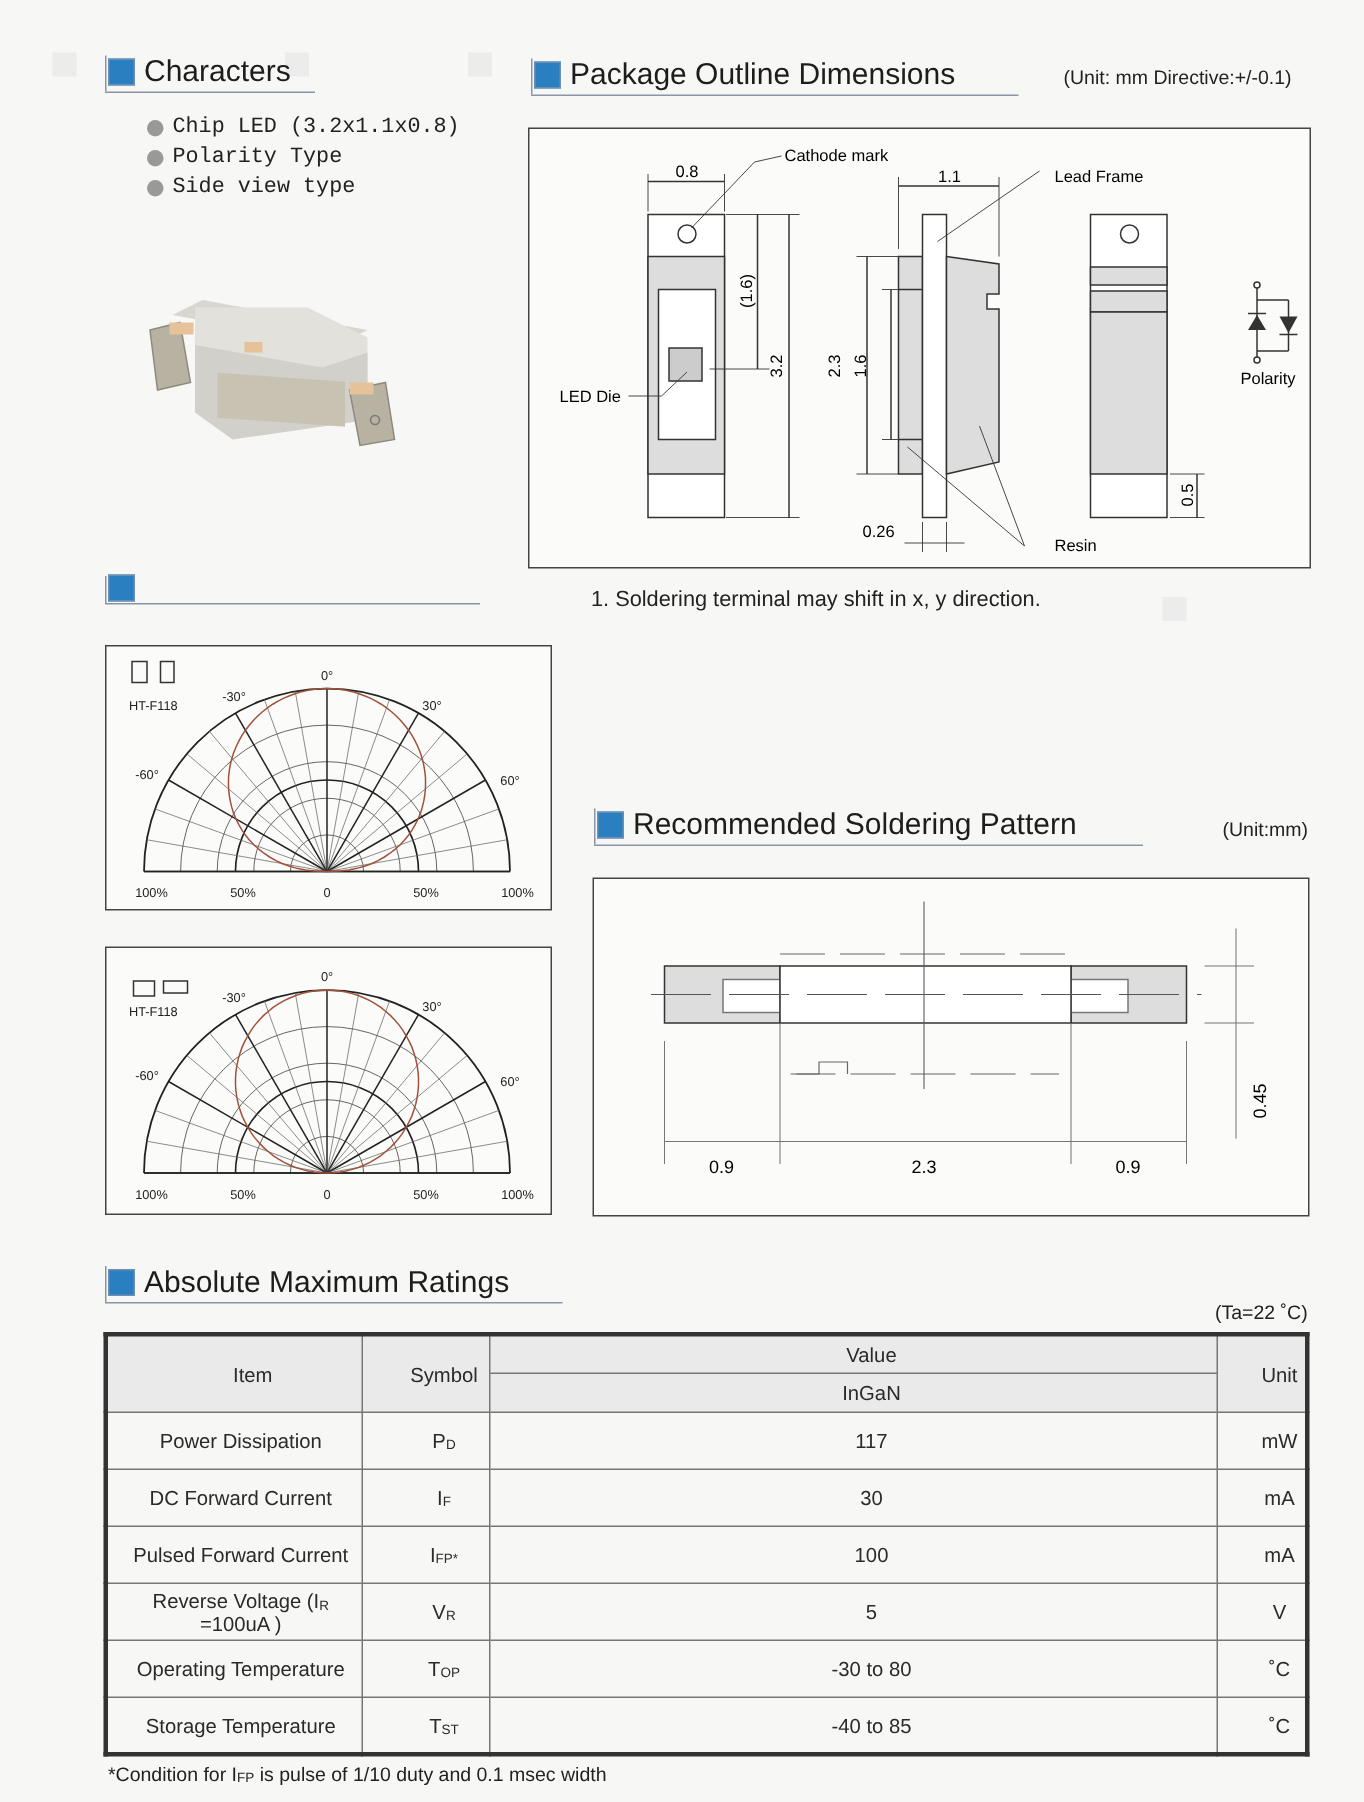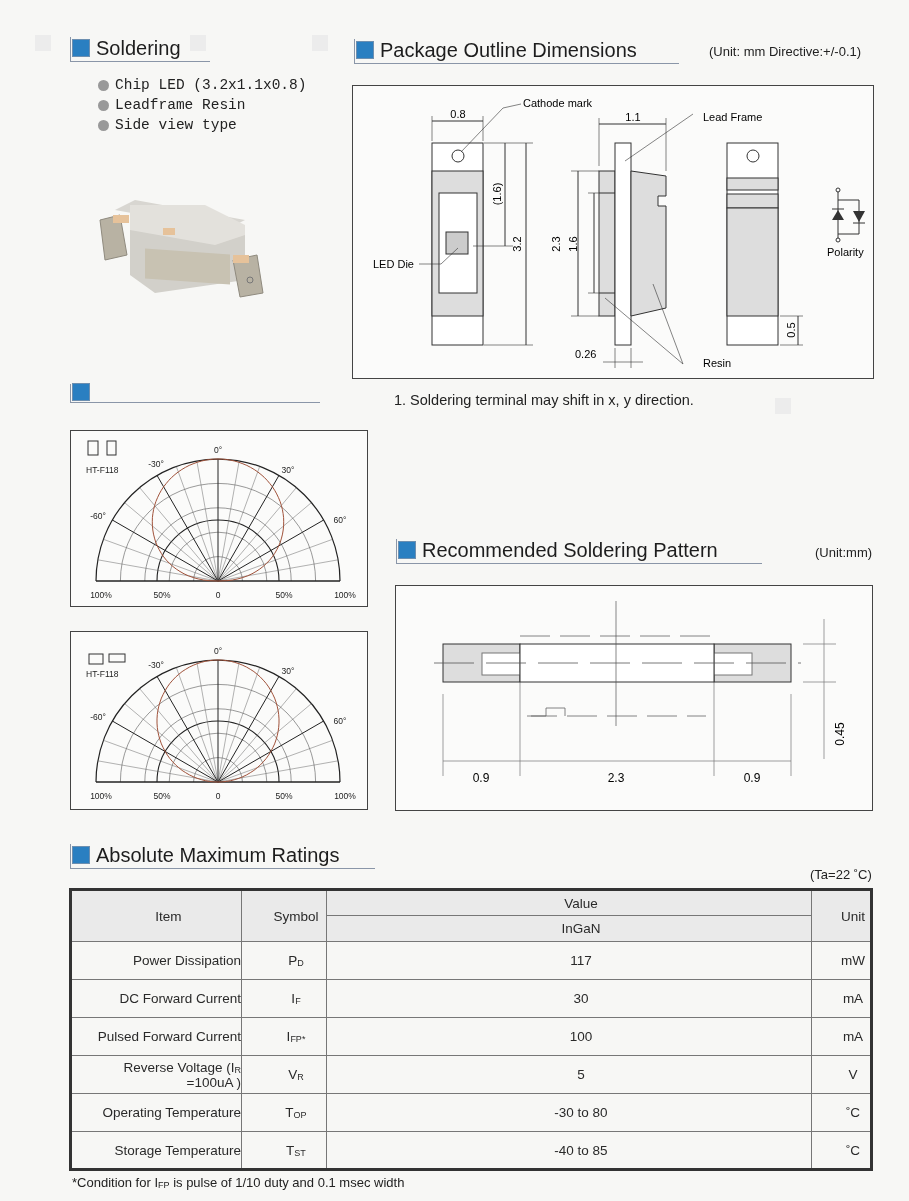--- a/index.html
+++ b/index.html
@@ -29,45 +29,45 @@
   svg text { font-family: "Liberation Sans", sans-serif; }
   table.ratings {
     position: absolute; left: 69px; top: 888px; width: 804px;
     border-collapse: collapse; font-size: 13.5px; color: #2a2a2a;
     border: 3px solid #333;
   }
   table.ratings td, table.ratings th {
     border: 1px solid #777; text-align: center; font-weight: normal; height: 38px; padding-left: 24px;
   }
   table.ratings th { background: #eaeaea; height: 26px; }
-  table.ratings td.item { text-align: right; padding-left: 8px; }
+  table.ratings td.item { text-align: center; padding-left: 8px; }
   .sub { font-size: 9px; vertical-align: -1px; }
   .footnote { position: absolute; left: 72px; top: 1175px; font-size: 13px; }
   .faint-sq { position: absolute; width: 16px; height: 16px; background: #ececec; }
 </style>
 </head>
 <body>
 
 <div class="faint-sq" style="left:35px;top:35px"></div>
 <div class="faint-sq" style="left:190px;top:35px"></div>
 <div class="faint-sq" style="left:312px;top:35px"></div>
 <div class="faint-sq" style="left:775px;top:398px"></div>
 
 <div class="sec-title" style="left:70px;top:36px;width:140px">
   <span class="sq"></span>
-  <span>Soldering</span>
+  <span>Characters</span>
 </div>
 <ul class="bullets">
   <li>
       <span class="dot"></span>
       <span>Chip LED (3.2x1.1x0.8)</span>
     </li>
   <li>
       <span class="dot"></span>
-      <span>Leadframe Resin</span>
+      <span>Polarity Type</span>
     </li>
   <li>
       <span class="dot"></span>
       <span>Side view type</span>
     </li>
 </ul>
 
 <svg class="abs" style="left:95px;top:185px" width="175" height="120">
   <polygon points="20,25 40,15 150,35 130,45" fill="#d8d6d1"></polygon>
   <polygon points="35,20 110,20 150,40 150,90 60,105 35,80" fill="#e3e1dc"></polygon>

